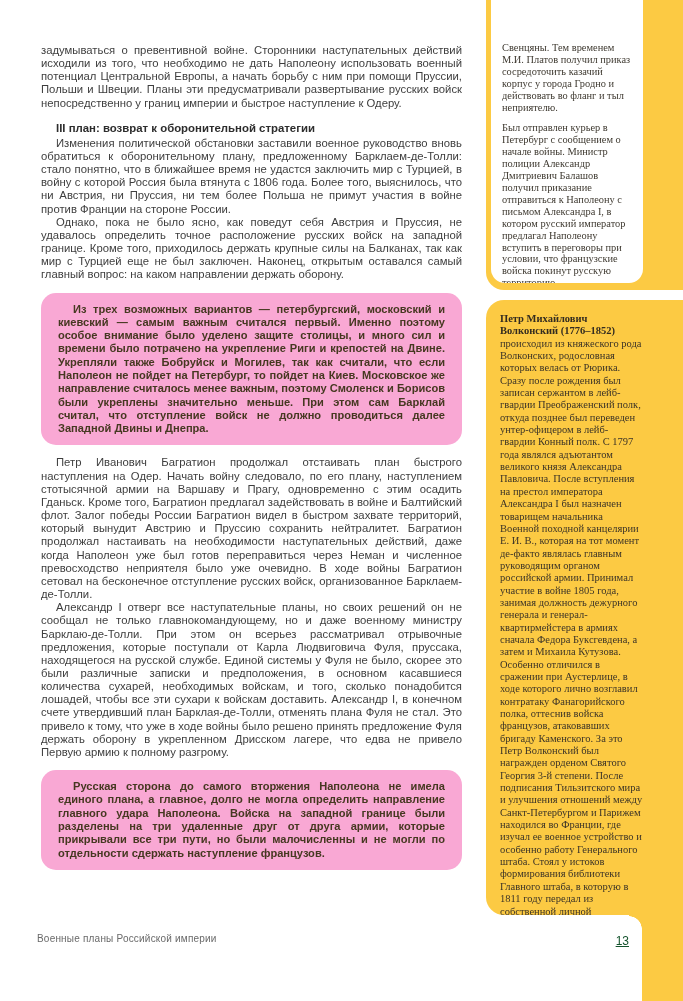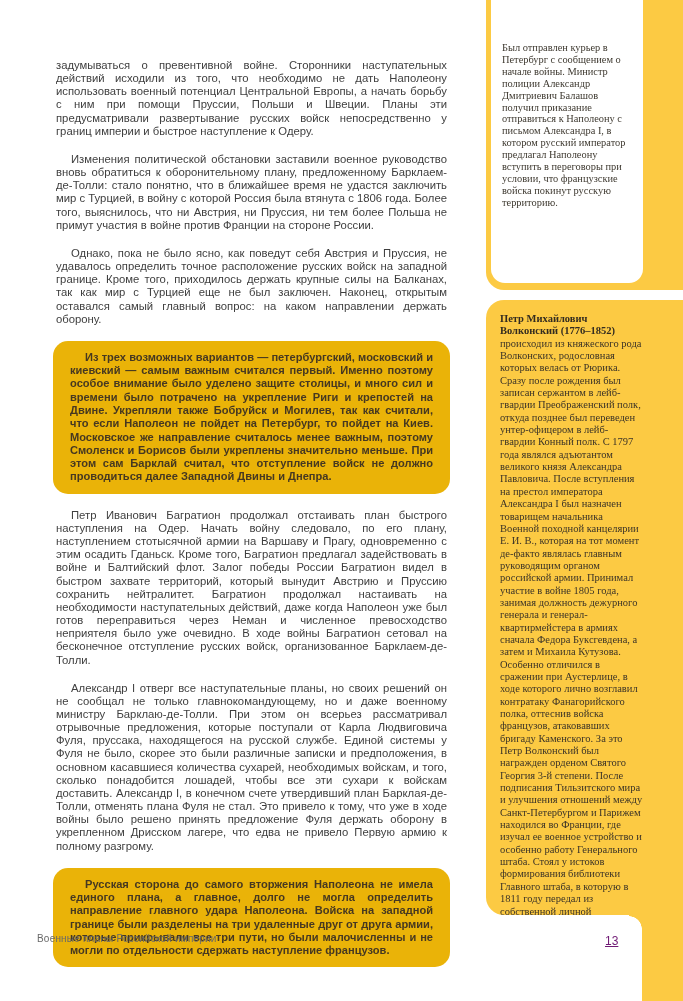--- a/index.html
+++ b/index.html
@@ -4,30 +4,30 @@
 <style>
   html,body{margin:0;padding:0;background:#e8e8e8;}
   .page{
     position:relative;width:683px;height:1001px;margin:0 auto;
     background:#ffffff;overflow:hidden;
     font-family:"Liberation Sans",sans-serif;
   }
   
   .main-col{position:absolute;left:41px;top:44px;width:421px;}
   .main-col p.body{
-    margin:15px;font-size:11.3px;line-height:13.15px;color:#3e3e3e;
+    margin:0;font-size:11.3px;line-height:13.15px;color:#3e3e3e;
     text-align:justify;
   }
   .main-col p.ind{text-indent:15px;}
   .main-col h3{
     margin:12px 0 2px;font-size:11.4px;line-height:13px;
     color:#2d2d2d;font-weight:bold;text-indent:15px;
   }
   .callout{
-    background:#eab308;border-radius:15px;margin:11px 12px;
+    background:#f9a8d4;border-radius:15px;margin:11px 0;
     padding:10px 17px;
   }
   .callout p{
     margin:0;font-weight:bold;color:#463821;
     font-size:11.1px;line-height:13.3px;text-align:justify;text-indent:15px;
   }
   
   .accent-strip{
     position:absolute;left:642px;top:350px;right:-24px;bottom:-24px;
     background:#FCCA43;
@@ -58,45 +58,47 @@
     margin:0;font-family:"Liberation Serif",serif;
     font-size:10.5px;line-height:12.35px;color:#3c3427;
   }
   .profile-box b{font-weight:bold;color:#332c20;margin-top:36px;}
   
   .footer-title{
     position:absolute;left:37px;top:933px;
     font-size:10px;color:#696969;letter-spacing:.2px;
   }
   .page-num{
-    position:absolute;left:605px;top:934px;width:24px;text-align:left;
-    font-size:12px;color:#701a75;text-decoration:underline;
+    position:absolute;left:605px;top:934px;width:24px;text-align:right;
+    font-size:12px;color:#14532d;text-decoration:underline;
   }
 </style>
 </head>
 <body>
 
 <div class="page">
 
   <div class="accent-strip"></div>
   <div class="corner-fillet"></div>
 
   <div class="note-frame">
     <div class="note-inner">
+      <p>Свенцяны. Тем временем М.И. Платов получил приказ сосредоточить казачий корпус у города Гродно и действовать во фланг и тыл неприятелю.</p>
       <p>Был отправлен курьер в Петербург с сообщением о начале войны. Министр полиции Александр Дмитриевич Балашов получил приказание отправиться к Наполеону с письмом Александра I, в котором русский император предлагал Наполеону вступить в переговоры при условии, что французские войска покинут русскую территорию.</p>
     </div>
   </div>
 
   <div class="profile-box">
     <p><b>Петр Михайлович Волконский (1776–1852) </b><span>происходил из княжеского рода Волконских, родословная которых велась от Рюрика. Сразу после рождения был записан сержантом в лейб-гвардии Преображенский полк, откуда позднее был переведен унтер-офицером в лейб-гвардии Конный полк. С 1797 года являлся адъютантом великого князя Александра Павловича. После вступления на престол императора Александра I был назначен товарищем начальника Военной походной канцелярии Е. И. В., которая на тот момент де-факто являлась главным руководящим органом российской армии. Принимал участие в войне 1805 года, занимая должность дежурного генерала и генерал-квартирмейстера в армиях сначала Федора Буксгевдена, а затем и Михаила Кутузова. Особенно отличился в сражении при Аустерлице, в ходе которого лично возглавил контратаку Фанагорийского полка, оттеснив войска французов, атаковавших бригаду Каменского. За это Петр Волконский был награжден орденом Святого Георгия 3-й степени. После подписания Тильзитского мира и улучшения отношений между Санкт-Петербургом и Парижем находился во Франции, где изучал ее военное устройство и особенно работу Генерального штаба. Стоял у истоков формирования библиотеки Главного штаба, в которую в 1811 году передал из собственной личной библиотеки более 500 книг по военному искусству и истории. Во время Отечественной войны 1812 года руководил Главным штабом и находился непосредственно при Александре I. Хотя российский Генштаб был учрежден еще в 1763 году по указу императрицы Екатерины II, именно Петр Волконский считается основателем в России штабной службы в современном понимании.</span></p>
   </div>
 
   <div class="main-col">
     <p class="body">задумываться о превентивной войне. Сторонники наступательных действий исходили из того, что необходимо не дать Наполеону использовать военный потенциал Центральной Европы, а начать борьбу с ним при помощи Пруссии, Польши и Швеции. Планы эти предусматривали развертывание русских войск непосредственно у границ империи и быстрое наступление к Одеру.</p>
 
+    <h3>III план: возврат к оборонительной стратегии</h3>
     <p class="body ind">Изменения политической обстановки заставили военное руководство вновь обратиться к оборонительному плану, предложенному Барклаем-де-Толли: стало понятно, что в ближайшее время не удастся заключить мир с Турцией, в войну с которой Россия была втянута с 1806 года. Более того, выяснилось, что ни Австрия, ни Пруссия, ни тем более Польша не примут участия в войне против Франции на стороне России.</p>
     <p class="body ind">Однако, пока не было ясно, как поведут себя Австрия и Пруссия, не удавалось определить точное расположение русских войск на западной границе. Кроме того, приходилось держать крупные силы на Балканах, так как мир с Турцией еще не был заключен. Наконец, открытым оставался самый главный вопрос: на каком направлении держать оборону.</p>
 
     <div class="callout">
       <p>Из трех возможных вариантов — петербургский, московский и киевский — самым важным считался первый. Именно поэтому особое внимание было уделено защите столицы, и много сил и времени было потрачено на укрепление Риги и крепостей на Двине. Укрепляли также Бобруйск и Могилев, так как считали, что если Наполеон не пойдет на Петербург, то пойдет на Киев. Московское же направление считалось менее важным, поэтому Смоленск и Борисов были укреплены значительно меньше. При этом сам Барклай считал, что отступление войск не должно проводиться далее Западной Двины и Днепра.</p>
     </div>
 
     <p class="body ind">Петр Иванович Багратион продолжал отстаивать план быстрого наступления на Одер. Начать войну следовало, по его плану, наступлением стотысячной армии на Варшаву и Прагу, одновременно с этим осадить Гданьск. Кроме того, Багратион предлагал задействовать в войне и Балтийский флот. Залог победы России Багратион видел в быстром захвате территорий, который вынудит Австрию и Пруссию сохранить нейтралитет. Багратион продолжал настаивать на необходимости наступательных действий, даже когда Наполеон уже был готов переправиться через Неман и численное превосходство неприятеля было уже очевидно. В ходе войны Багратион сетовал на бесконечное отступление русских войск, организованное Барклаем-де-Толли.</p>
 
     <p class="body ind">Александр I отверг все наступательные планы, но своих решений он не сообщал не только главнокомандующему, но и даже военному министру Барклаю-де-Толли. При этом он всерьез рассматривал отрывочные предложения, которые поступали от Карла Людвиговича Фуля, пруссака, находящегося на русской службе. Единой системы у Фуля не было, скорее это были различные записки и предположения, в основном касавшиеся количества сухарей, необходимых войскам, и того, сколько понадобится лошадей, чтобы все эти сухари к войскам доставить. Александр I, в конечном счете утвердивший план Барклая-де-Толли, отменять плана Фуля не стал. Это привело к тому, что уже в ходе войны было решено принять предложение Фуля держать оборону в укрепленном Дрисском лагере, что едва не привело Первую армию к полному разгрому.</p>

